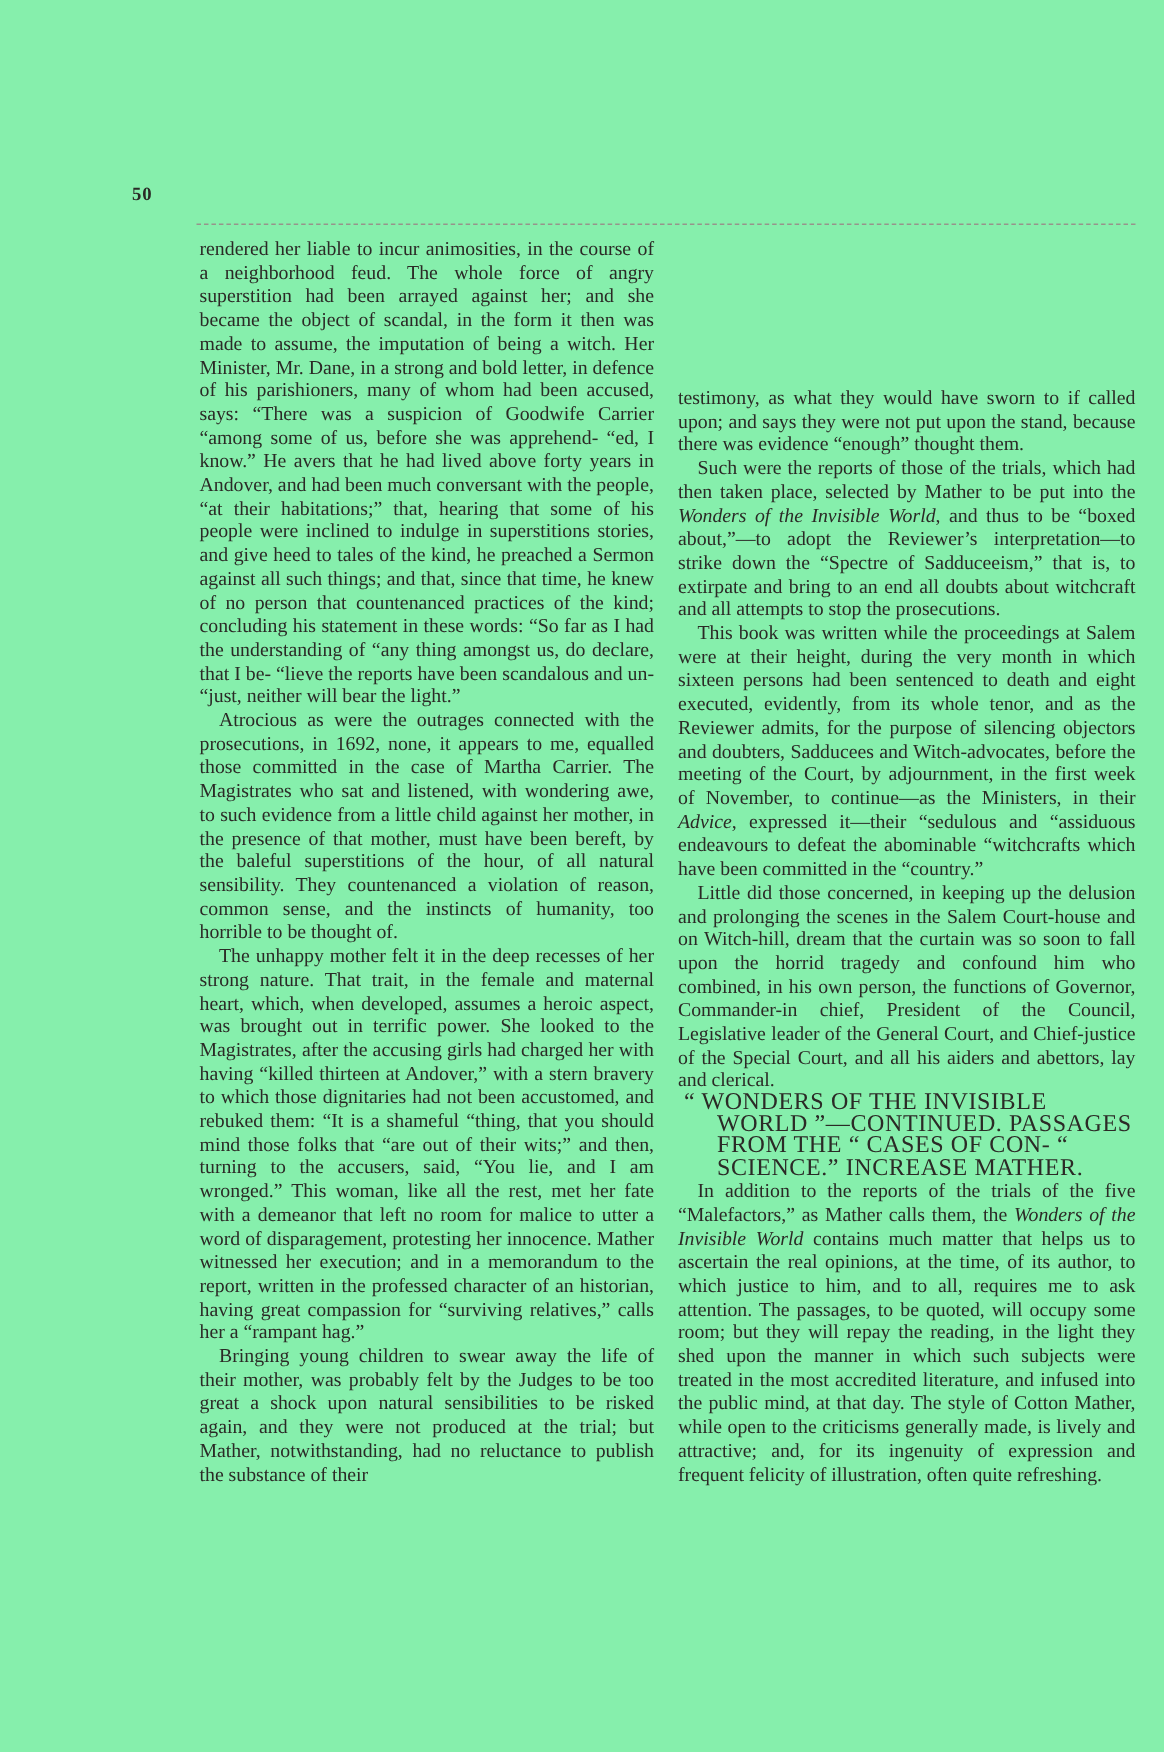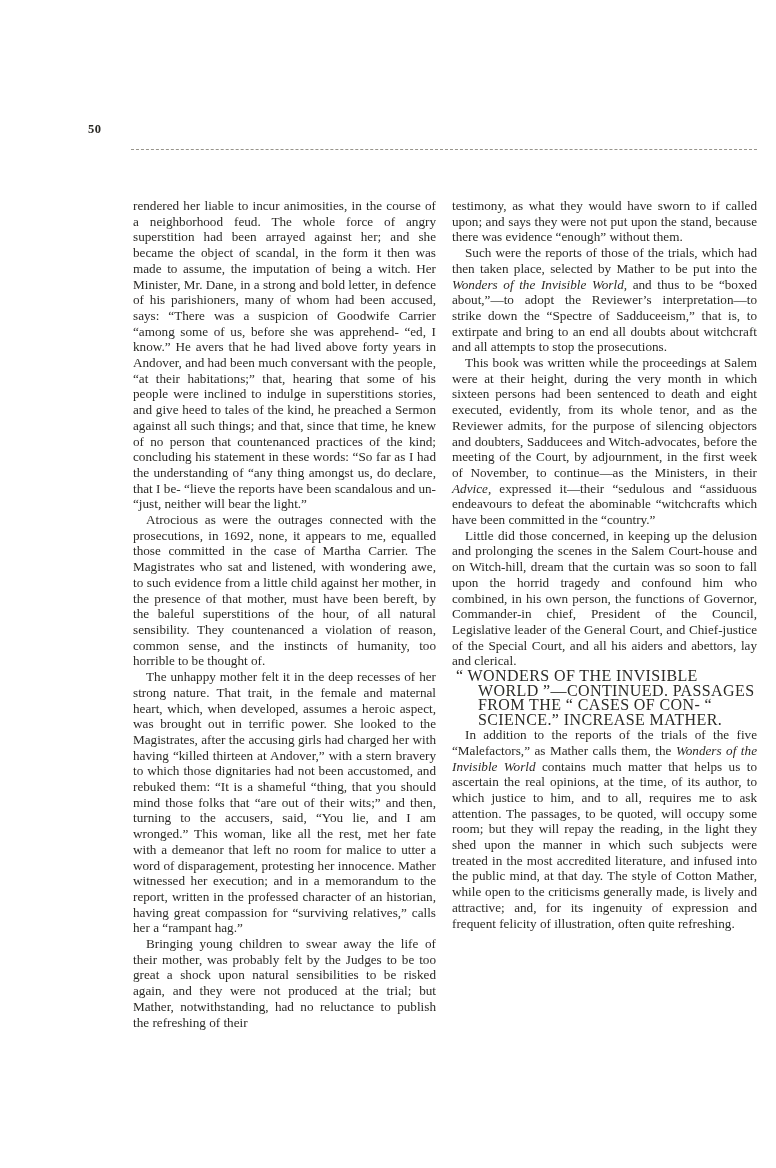--- a/index.html
+++ b/index.html
@@ -4,21 +4,21 @@
 <style>
   html, body {
     margin: 0;
     padding: 0;
     background: #e9e8e3;
   }
   .page {
     position: relative;
     width: 776px;
     height: 1168px;
-    background: #ffffff;
+    background: #86efac;
     font-family: "Liberation Serif", "DejaVu Serif", serif;
     color: #2b2a26;
     overflow: hidden;
   }
   .page-header {
     position: absolute;
     top: 120px;
     left: 88px;
     width: 669px;
     height: 20px;
@@ -49,22 +49,21 @@
     width: 626px;
     border-top: 1px dashed #97948b;
     height: 0;
   }
   .columns {
     position: absolute;
     top: 158px;
     left: 133px;
     width: 624px;
     display: flex;
-    align-items: flex-start;
-    margin-top: 40px;
+    align-items: flex-end;
   }
   .column {
     font-size: 13.2px;
     line-height: 15.7px;
     text-align: justify;
     text-justify: inter-word;
   }
   .column.left  { width: 303px; }
   .column.right { width: 305px; }
   .col-divider {
@@ -106,27 +105,27 @@
   </div>
 
   <div class="header-rule"></div>
 
   <div class="columns">
 
     <div class="column left">
       <p class="noindent">rendered her liable to incur animosities, in the course of a neighborhood feud. The whole force of angry superstition had been arrayed against her; and she became the object of scandal, in the form it then was made to assume, the imputation of being a witch. Her Minister, Mr. Dane, in a strong and bold letter, in defence of his parishioners, many of whom had been accused, says: “There was a suspicion of Goodwife Carrier “among some of us, before she was apprehend- “ed, I know.” He avers that he had lived above forty years in Andover, and had been much conversant with the people, “at their habitations;” that, hearing that some of his people were inclined to indulge in superstitions stories, and give heed to tales of the kind, he preached a Sermon against all such things; and that, since that time, he knew of no person that countenanced practices of the kind; concluding his statement in these words: “So far as I had the understanding of “any thing amongst us, do declare, that I be- “lieve the reports have been scandalous and un- “just, neither will bear the light.”</p>
       <p>Atrocious as were the outrages connected with the prosecutions, in 1692, none, it appears to me, equalled those committed in the case of Martha Carrier. The Magistrates who sat and listened, with wondering awe, to such evidence from a little child against her mother, in the presence of that mother, must have been bereft, by the baleful superstitions of the hour, of all natural sensibility. They countenanced a violation of reason, common sense, and the instincts of humanity, too horrible to be thought of.</p>
       <p>The unhappy mother felt it in the deep recesses of her strong nature. That trait, in the female and maternal heart, which, when developed, assumes a heroic aspect, was brought out in terrific power. She looked to the Magistrates, after the accusing girls had charged her with having “killed thirteen at Andover,” with a stern bravery to which those dignitaries had not been accustomed, and rebuked them: “It is a shameful “thing, that you should mind those folks that “are out of their wits;” and then, turning to the accusers, said, “You lie, and I am wronged.” This woman, like all the rest, met her fate with a demeanor that left no room for malice to utter a word of disparagement, protesting her innocence. Mather witnessed her execution; and in a memorandum to the report, written in the professed character of an historian, having great compassion for “surviving relatives,” calls her a “rampant hag.”</p>
-      <p>Bringing young children to swear away the life of their mother, was probably felt by the Judges to be too great a shock upon natural sensibilities to be risked again, and they were not produced at the trial; but Mather, notwithstanding, had no reluctance to publish the refreshing of their</p>
+      <p>Bringing young children to swear away the life of their mother, was probably felt by the Judges to be too great a shock upon natural sensibilities to be risked again, and they were not produced at the trial; but Mather, notwithstanding, had no reluctance to publish the substance of their</p>
     </div>
 
     <div class="col-divider"></div>
 
     <div class="column right">
-      <p class="noindent">testimony, as what they would have sworn to if called upon; and says they were not put upon the stand, because there was evidence “enough” without them.</p>
+      <p class="noindent">testimony, as what they would have sworn to if called upon; and says they were not put upon the stand, because there was evidence “enough” thought them.</p>
       <p>Such were the reports of those of the trials, which had then taken place, selected by Mather to be put into the <i>Wonders of the Invisible World</i>, and thus to be “boxed about,”—to adopt the Reviewer’s interpretation—to strike down the “Spectre of Sadduceeism,” that is, to extirpate and bring to an end all doubts about witchcraft and all attempts to stop the prosecutions.</p>
       <p>This book was written while the proceedings at Salem were at their height, during the very month in which sixteen persons had been sentenced to death and eight executed, evidently, from its whole tenor, and as the Reviewer admits, for the purpose of silencing objectors and doubters, Sadducees and Witch-advocates, before the meeting of the Court, by adjournment, in the first week of November, to continue—as the Ministers, in their <i>Advice</i>, expressed it—their “sedulous and “assiduous endeavours to defeat the abominable “witchcrafts which have been committed in the “country.”</p>
       <p>Little did those concerned, in keeping up the delusion and prolonging the scenes in the Salem Court-house and on Witch-hill, dream that the curtain was so soon to fall upon the horrid tragedy and confound him who combined, in his own person, the functions of Governor, Commander-in chief, President of the Council, Legislative leader of the General Court, and Chief-justice of the Special Court, and all his aiders and abettors, lay and clerical.</p>
 
       <p class="section-subtitle">“ WONDERS OF THE INVISIBLE WORLD ”—CONTINUED. PASSAGES FROM THE “ CASES OF CON- “ SCIENCE.” INCREASE MATHER.</p>
 
       <p>In addition to the reports of the trials of the five “Malefactors,” as Mather calls them, the <i>Wonders of the Invisible World</i> contains much matter that helps us to ascertain the real opinions, at the time, of its author, to which justice to him, and to all, requires me to ask attention. The passages, to be quoted, will occupy some room; but they will repay the reading, in the light they shed upon the manner in which such subjects were treated in the most accredited literature, and infused into the public mind, at that day. The style of Cotton Mather, while open to the criticisms generally made, is lively and attractive; and, for its ingenuity of expression and frequent felicity of illustration, often quite refreshing.</p>
     </div>
 
   </div>

